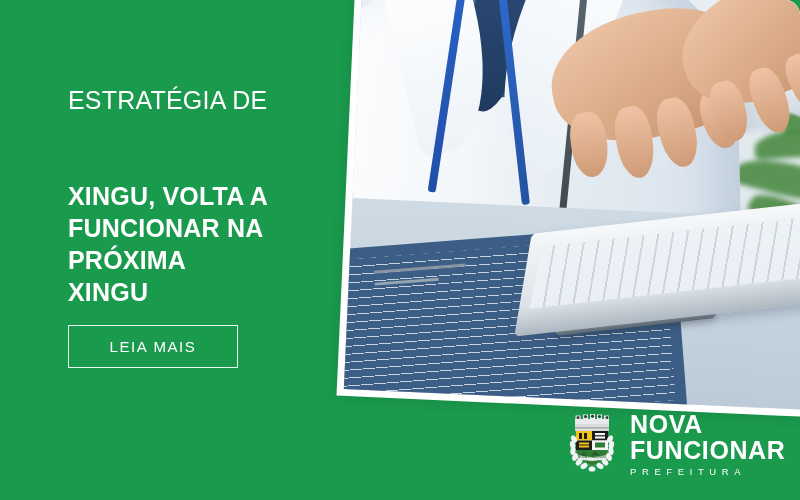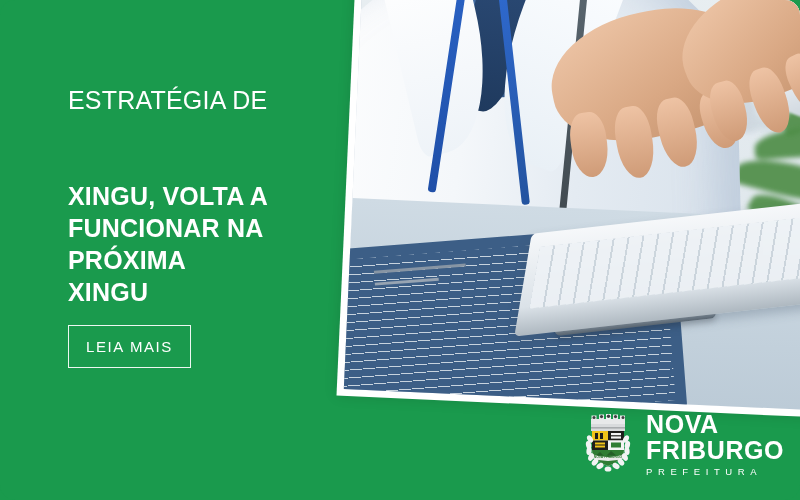--- a/index.html
+++ b/index.html
@@ -242,35 +242,35 @@
     line-height:32px;
     letter-spacing:.2px;
   }
   .headline .reg { font-weight:400; }
   .headline .bold { font-weight:700;text-align:right; }
 
   
   .cta {
     position:absolute;
     left:68px; top:325px;
-    width:123px; height:43px;
+    width:170px; height:43px;
     border:1.5px solid rgba(255,255,255,.92);
     color:#ffffff;
     font-size:15px;
     font-weight:400;
     letter-spacing:1.6px;
     display:flex; align-items:center; justify-content:center;
     cursor:pointer;
     background:transparent;
   }
 
   
   .logo {
     position:absolute;
-    left:582px; top:412px;
+    left:566px; top:412px;
     display:flex; align-items:center; gap:12px;
   }
   .crest { position:relative; width:52px; height:62px; }
   .crest svg { display:block; }
   .logo-text { color:#fff; line-height:1; }
   .logo-l1, .logo-l2 {
     font-size:25px; font-weight:700; letter-spacing:.6px; display:block;
   }
   .logo-l2 { margin-top:1px; }
   .logo-l3 {
@@ -412,18 +412,18 @@
           <ellipse cx="45" cy="38" rx="2.6" ry="4" transform="rotate(-6 45 38)"></ellipse>
           <ellipse cx="43" cy="44" rx="2.6" ry="4" transform="rotate(-22 43 44)"></ellipse>
           <ellipse cx="39" cy="49" rx="2.6" ry="4" transform="rotate(-40 39 49)"></ellipse>
           <ellipse cx="34" cy="53" rx="2.6" ry="3.8" transform="rotate(-58 34 53)"></ellipse>
           <ellipse cx="26" cy="56" rx="3.4" ry="2.6"></ellipse>
         </g>
       </svg>
     </div>
     <div class="logo-text">
       <span class="logo-l1">NOVA</span>
-      <span class="logo-l2">FRIBURGO</span>
+      <span class="logo-l2">FUNCIONAR</span>
       <span class="logo-l3">PREFEITURA</span>
     </div>
   </div>
 
 </div>
 
 </body></html>

